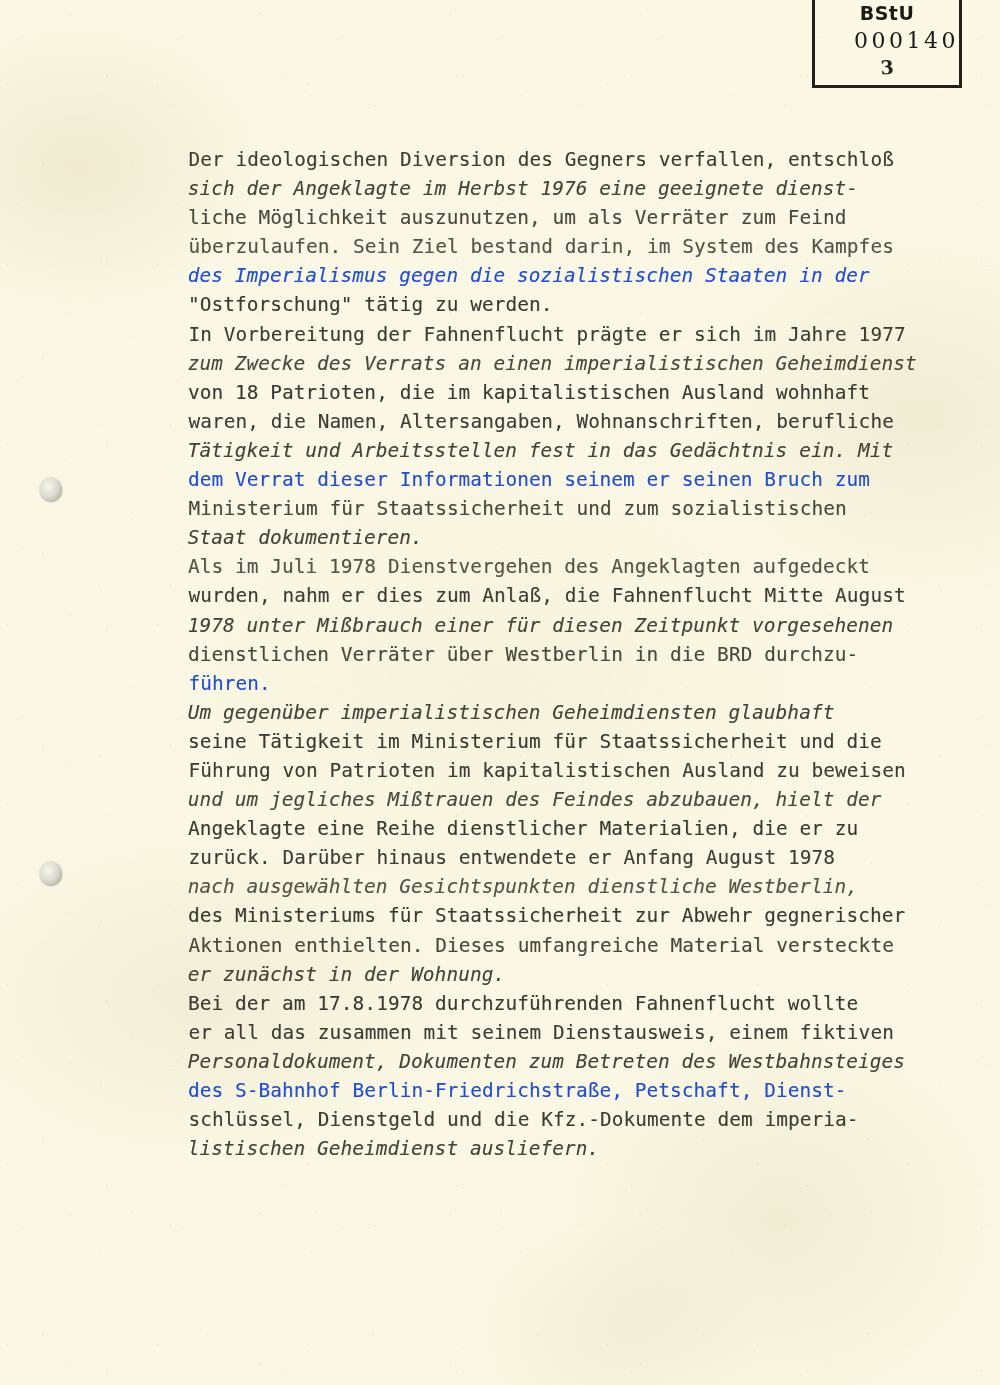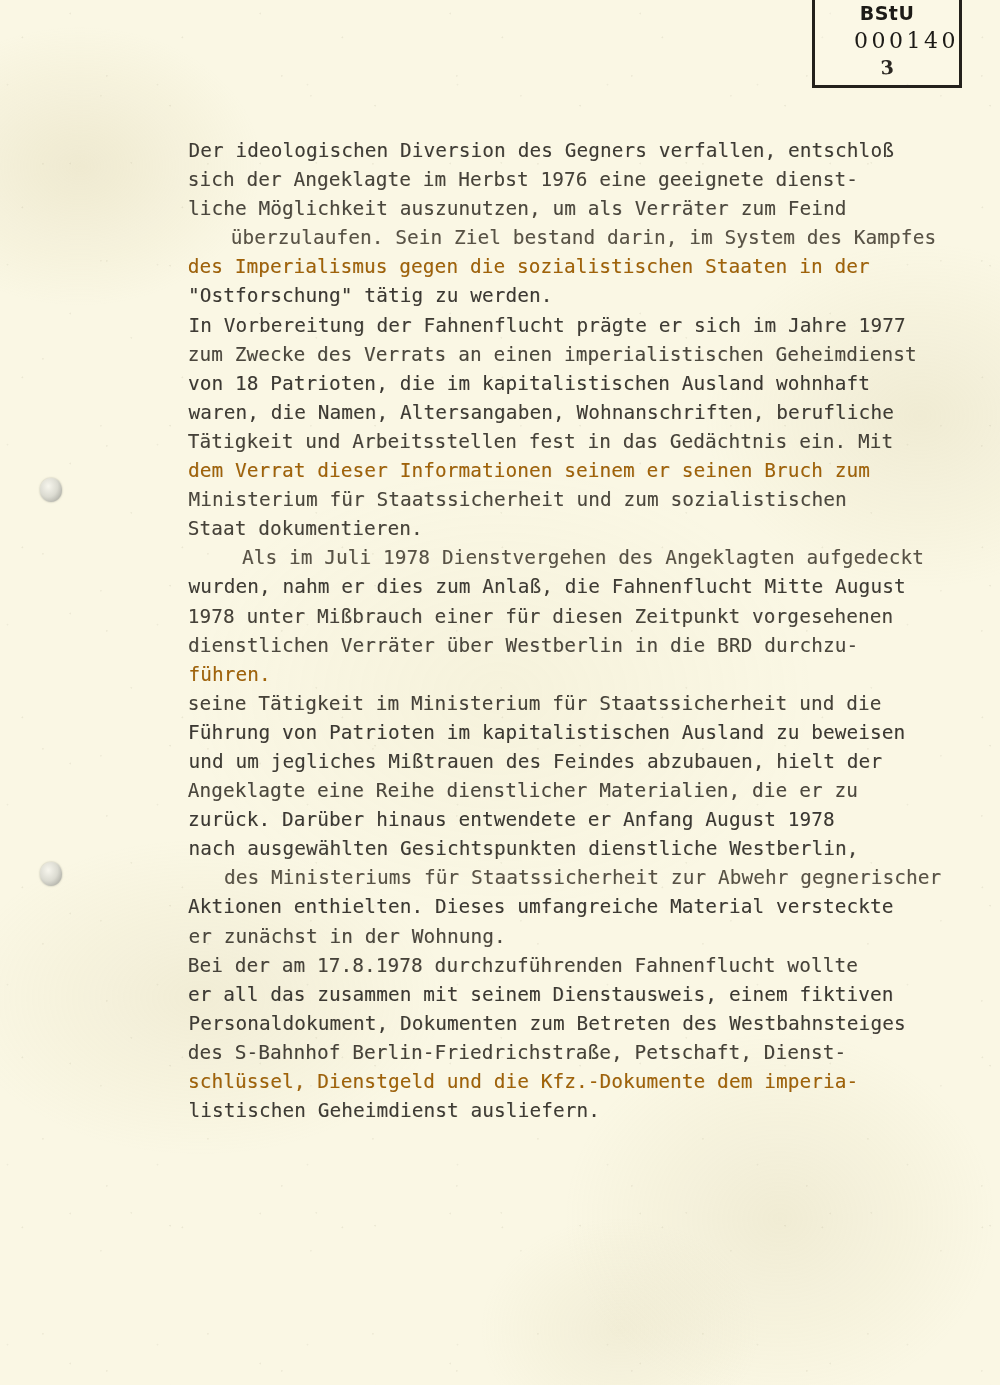--- a/index.html
+++ b/index.html
@@ -114,40 +114,40 @@
                  rgba(136,137,131,0.72) 100%);
     box-shadow: 0 0 2px rgba(120,120,112,0.55);
   }
   #hole-punch-top    { left: 40px; top: 478px; }
   #hole-punch-bottom { left: 40px; top: 862px; }
 
   
   #body-text {
     position: absolute;
     left: 188px;
-    top: 136px;
+    top: 145px;
     width: 790px;
   }
 
   .text-line {
     height: 29.1px;
     line-height: 29.1px;
     font-size: 19.3px;
     color: #3b3832;
     white-space: pre;
     letter-spacing: 0.15px;
     text-shadow: 0.4px 0.25px 0 rgba(70,66,58,0.30);
   }
 
   
   .text-line:nth-child(3n+1)  { color: #3e3b34; transform: translateX(0.4px); }
-  .text-line:nth-child(3n+2)  { color: #464239; transform: translateX(-0.3px); }
+  .text-line:nth-child(3n+2)  { color: #464239; transform: translateX(-0.3px); font-style: italic; }
   .text-line:nth-child(5n+3)  { color: #4b473d; }
-  .text-line:nth-child(7n+5)  { color: #a16207; }
-  .text-line:nth-child(11n+4) { color: #585245; text-align: center; }
+  .text-line:nth-child(7n+5)  { color: #1d4ed8; }
+  .text-line:nth-child(11n+4) { color: #585245; }
 </style>
 </head>
 <body>
 
 <div id="page">
 
   <div id="paper-grain"></div>
   <div id="paper-speckle"></div>
 
   <div id="hole-punch-top" class="hole-punch"></div>
@@ -172,20 +172,21 @@
       <div class="text-line">waren, die Namen, Altersangaben, Wohnanschriften, berufliche</div>
       <div class="text-line">Tätigkeit und Arbeitsstellen fest in das Gedächtnis ein. Mit</div>
       <div class="text-line">dem Verrat dieser Informationen seinem er seinen Bruch zum</div>
       <div class="text-line">Ministerium für Staatssicherheit und zum sozialistischen</div>
       <div class="text-line">Staat dokumentieren.</div>
       <div class="text-line">Als im Juli 1978 Dienstvergehen des Angeklagten aufgedeckt</div>
       <div class="text-line">wurden, nahm er dies zum Anlaß, die Fahnenflucht Mitte August</div>
       <div class="text-line">1978 unter Mißbrauch einer für diesen Zeitpunkt vorgesehenen</div>
       <div class="text-line">dienstlichen Verräter über Westberlin in die BRD durchzu-</div>
       <div class="text-line">führen.</div>
+      <div class="text-line">Um gegenüber imperialistischen Geheimdiensten glaubhaft</div>
       <div class="text-line">seine Tätigkeit im Ministerium für Staatssicherheit und die</div>
       <div class="text-line">Führung von Patrioten im kapitalistischen Ausland zu beweisen</div>
       <div class="text-line">und um jegliches Mißtrauen des Feindes abzubauen, hielt der</div>
       <div class="text-line">Angeklagte eine Reihe dienstlicher Materialien, die er zu</div>
       <div class="text-line">zurück. Darüber hinaus entwendete er Anfang August 1978</div>
       <div class="text-line">nach ausgewählten Gesichtspunkten dienstliche Westberlin,</div>
       <div class="text-line">des Ministeriums für Staatssicherheit zur Abwehr gegnerischer</div>
       <div class="text-line">Aktionen enthielten. Dieses umfangreiche Material versteckte</div>
       <div class="text-line">er zunächst in der Wohnung.</div>
       <div class="text-line">Bei der am 17.8.1978 durchzuführenden Fahnenflucht wollte</div>

